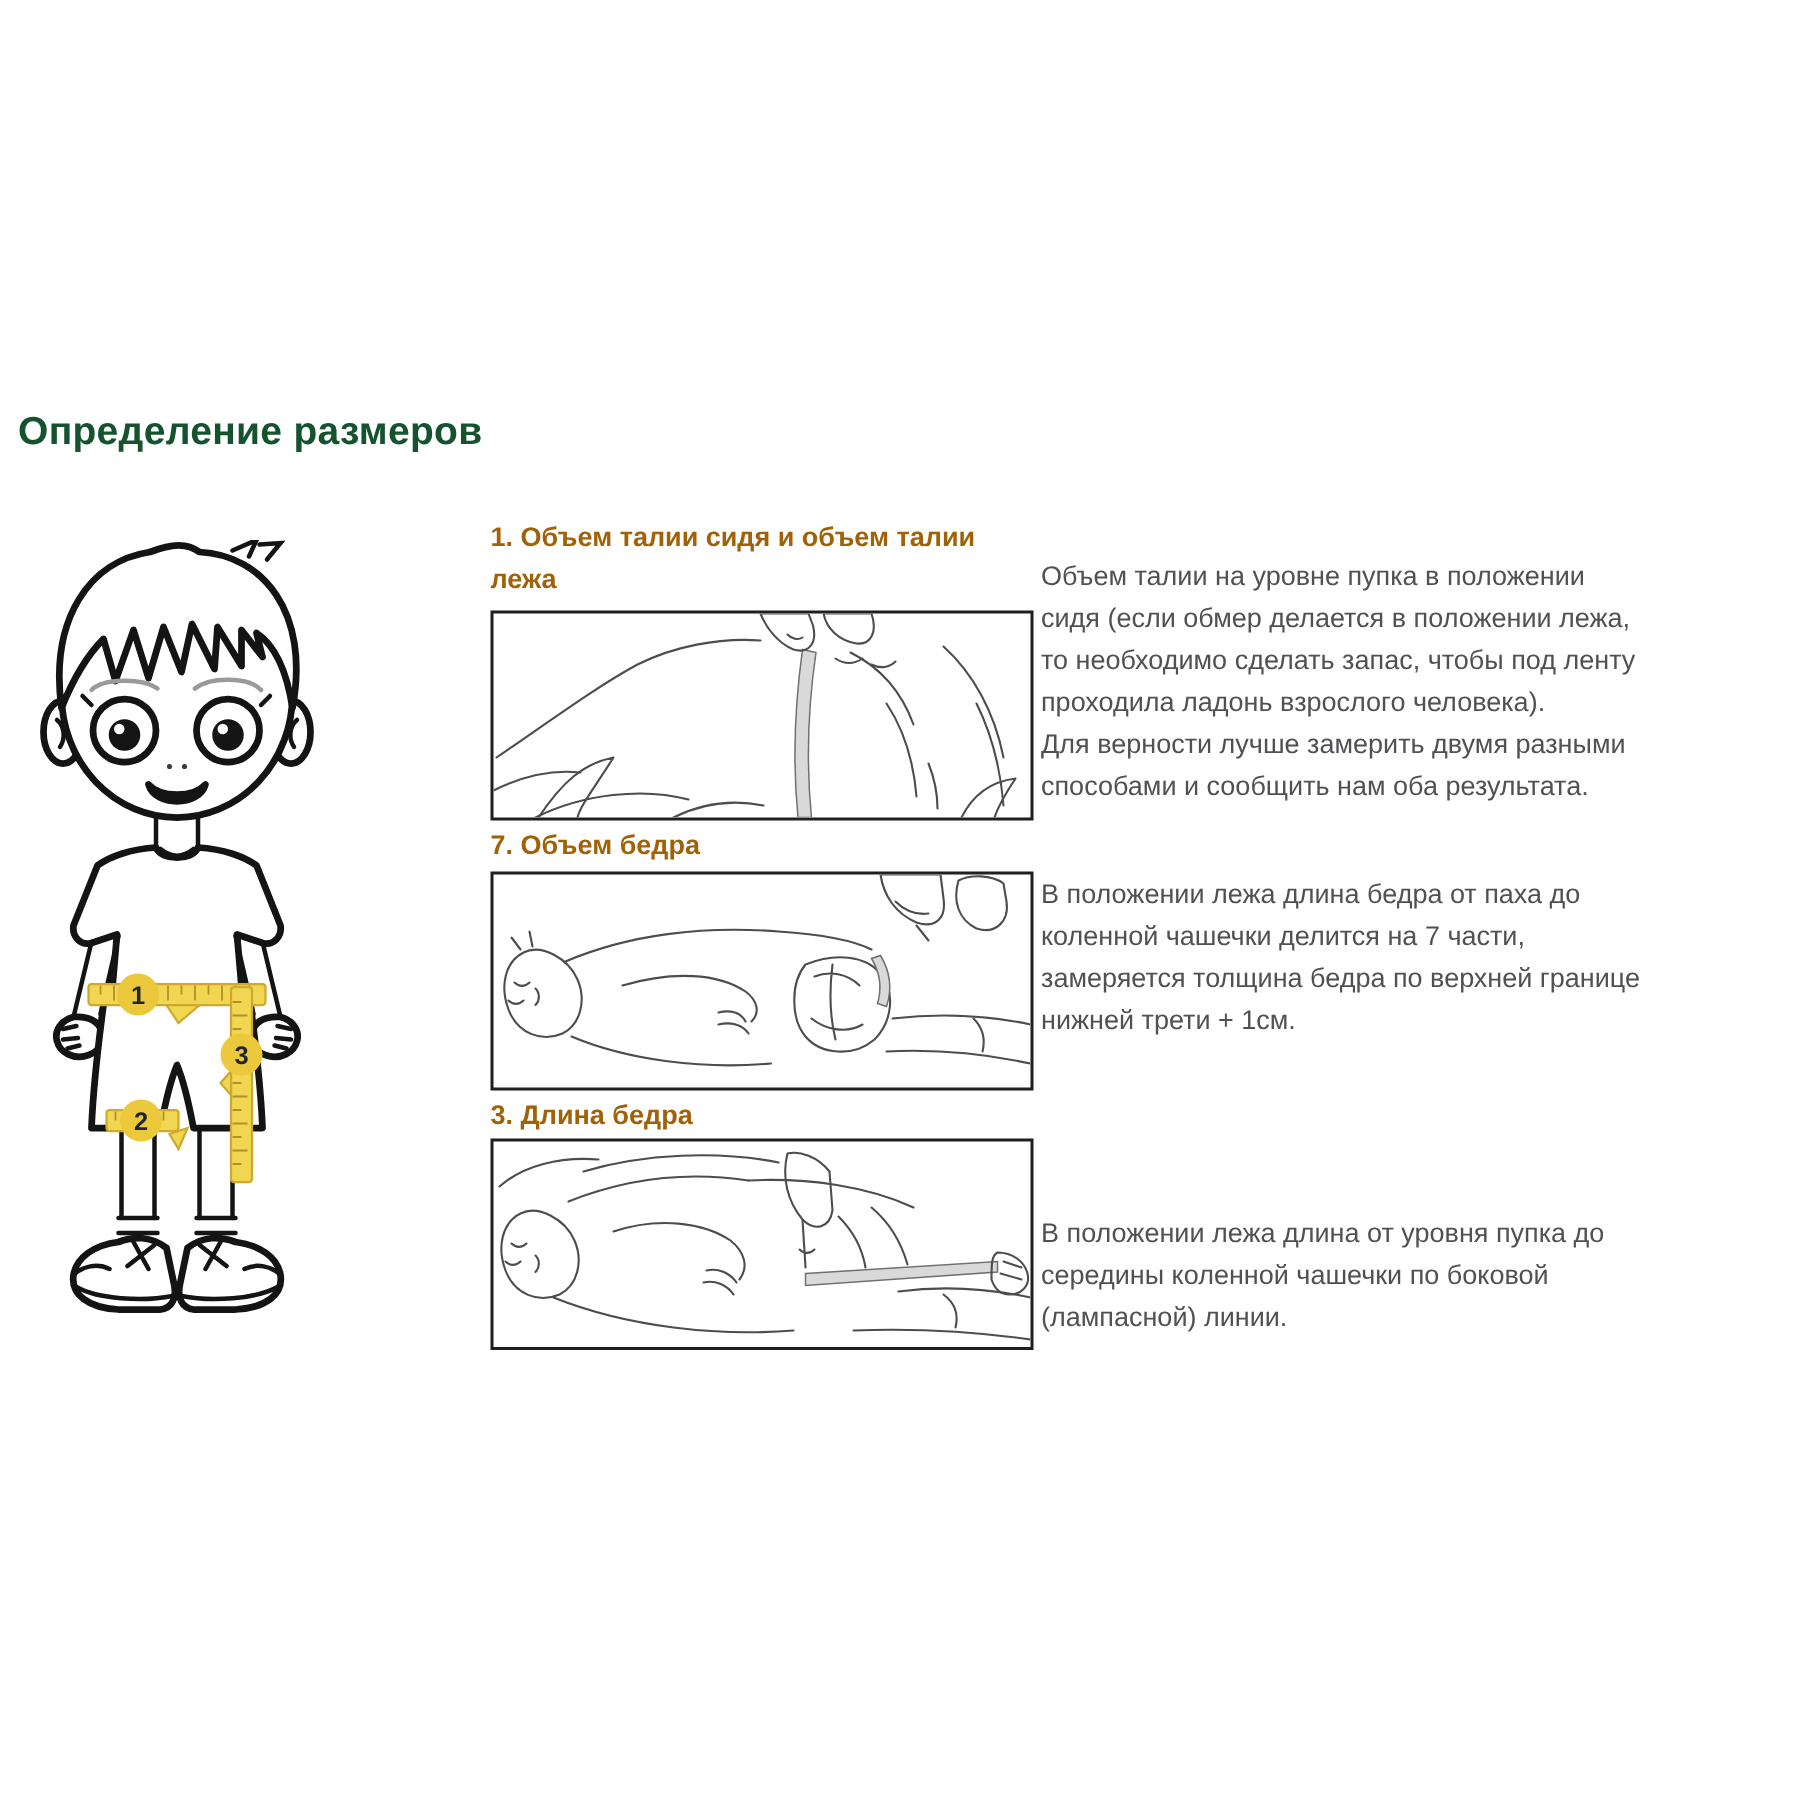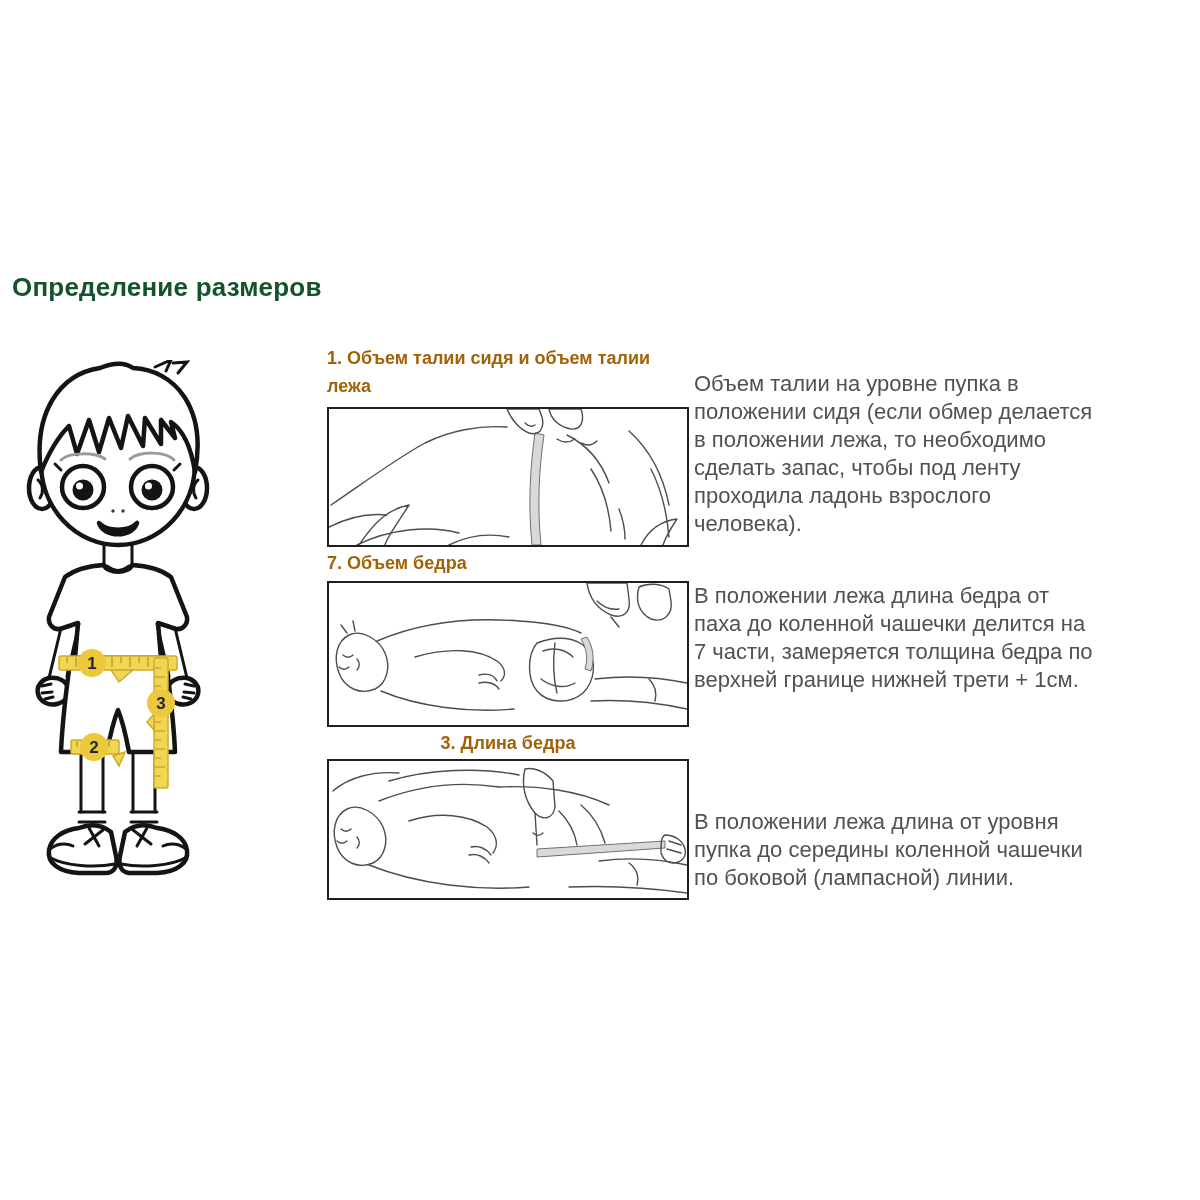--- a/index.html
+++ b/index.html
@@ -11,31 +11,31 @@
     position:absolute;left:12px;top:272px;margin:0;
     font-size:26px;font-weight:bold;color:#14532d;letter-spacing:0.2px;
   }
   .figure-wrap{position:absolute;left:15px;top:360px;width:230px;height:535px;}
   .sec-heading{
     position:absolute;left:327px;margin:0;width:362px;
     font-size:18px;font-weight:bold;color:#a16207;line-height:28px;
   }
   #h1{top:344px;}
   #h2{top:549px;}
-  #h3{top:729px;text-align:center;}
+  #h3{top:729px;}
   .illus-box{
     position:absolute;left:327px;width:358px;background:#fff;
     border:2.5px solid #1f1f1f;overflow:hidden;
   }
   #box1{top:407px;height:136px;}
   #box2{top:581px;height:142px;}
   #box3{top:759px;height:137px;}
   .desc{
     position:absolute;left:694px;width:402px;
-    font-size:22px;color:#515155;line-height:28px;
+    font-size:18px;color:#515155;line-height:28px;
   }
   #d1{top:370px;}
   #d2{top:582px;}
   #d3{top:808px;}
   .desc p{margin:0;}
   svg{display:block;}
   .ln{fill:none;stroke:#4d4d4d;stroke-width:1.4;stroke-linecap:round;stroke-linejoin:round;}
   .outline{fill:#ffffff;stroke:#141414;stroke-width:4.5;stroke-linecap:round;stroke-linejoin:round;}
   .thin{fill:none;stroke:#141414;stroke-width:3;stroke-linecap:round;}
   .tape{fill:#f0d651;stroke:#cfa92f;stroke-width:1.5;}
@@ -144,20 +144,21 @@
     <path class="ln" d="M196,14 C199,17 203,18 206,16"></path>
     <path class="ln" d="M228,30 C234,34 240,34 246,30 M252,34 C258,37 264,36 268,32"></path>
     <path class="ln" d="M238,26 C258,36 272,52 280,74 M262,60 C274,78 280,98 282,122"></path>
     <path class="ln" d="M300,22 C320,40 334,66 340,96 M322,60 C332,80 338,104 340,128"></path>
     <path class="ln" d="M290,100 C294,110 296,120 296,130"></path>
     <path class="ln" d="M312,136 C320,120 332,112 348,110 C340,122 336,130 334,136"></path>
   </svg>
 </div>
 <div class="desc" id="d1">
   <p>Объем талии на уровне пупка в положении сидя (если обмер делается в положении лежа, то необходимо сделать запас, чтобы под ленту проходила ладонь взрослого человека).</p>
+  <p>Для верности лучше замерить двумя разными способами и сообщить нам оба результата.</p>
 </div>
 
 <h3 class="sec-heading" id="h2">7. Объем бедра</h3>
 <div class="illus-box" id="box2">
   <svg width="358" height="142" viewBox="0 0 358 142">
     <path class="ln" d="M20,52 C8,58 4,74 10,90 C16,106 32,112 46,106 C58,100 62,84 56,70 C50,56 32,46 20,52 Z"></path>
     <path class="ln" d="M14,72 C17,75 21,75 24,72 M10,84 C13,87 17,87 20,84 M28,76 C31,79 31,84 28,87"></path>
     <path class="ln" d="M18,50 L12,42 M26,48 L24,38"></path>
     <path class="ln" d="M48,58 C90,40 140,34 190,38 C220,40 240,44 252,50"></path>
     <path class="ln" d="M52,108 C90,124 140,130 185,126"></path>

